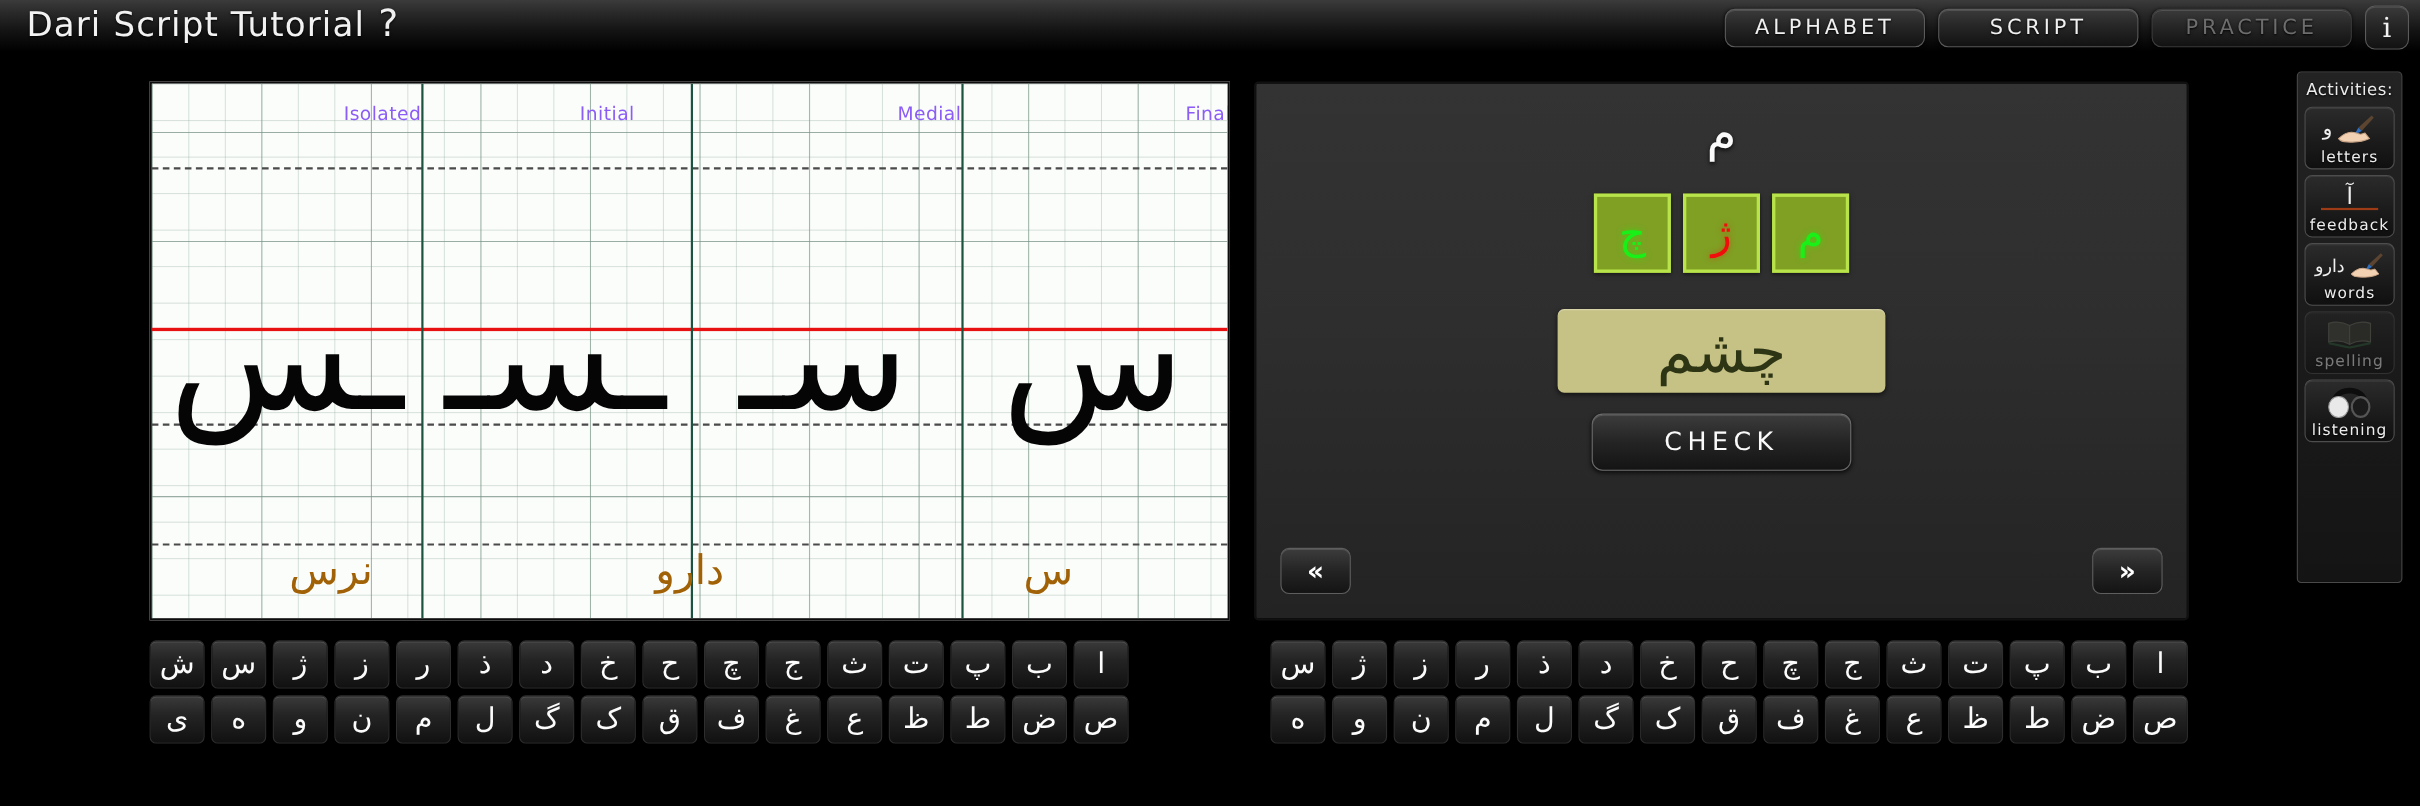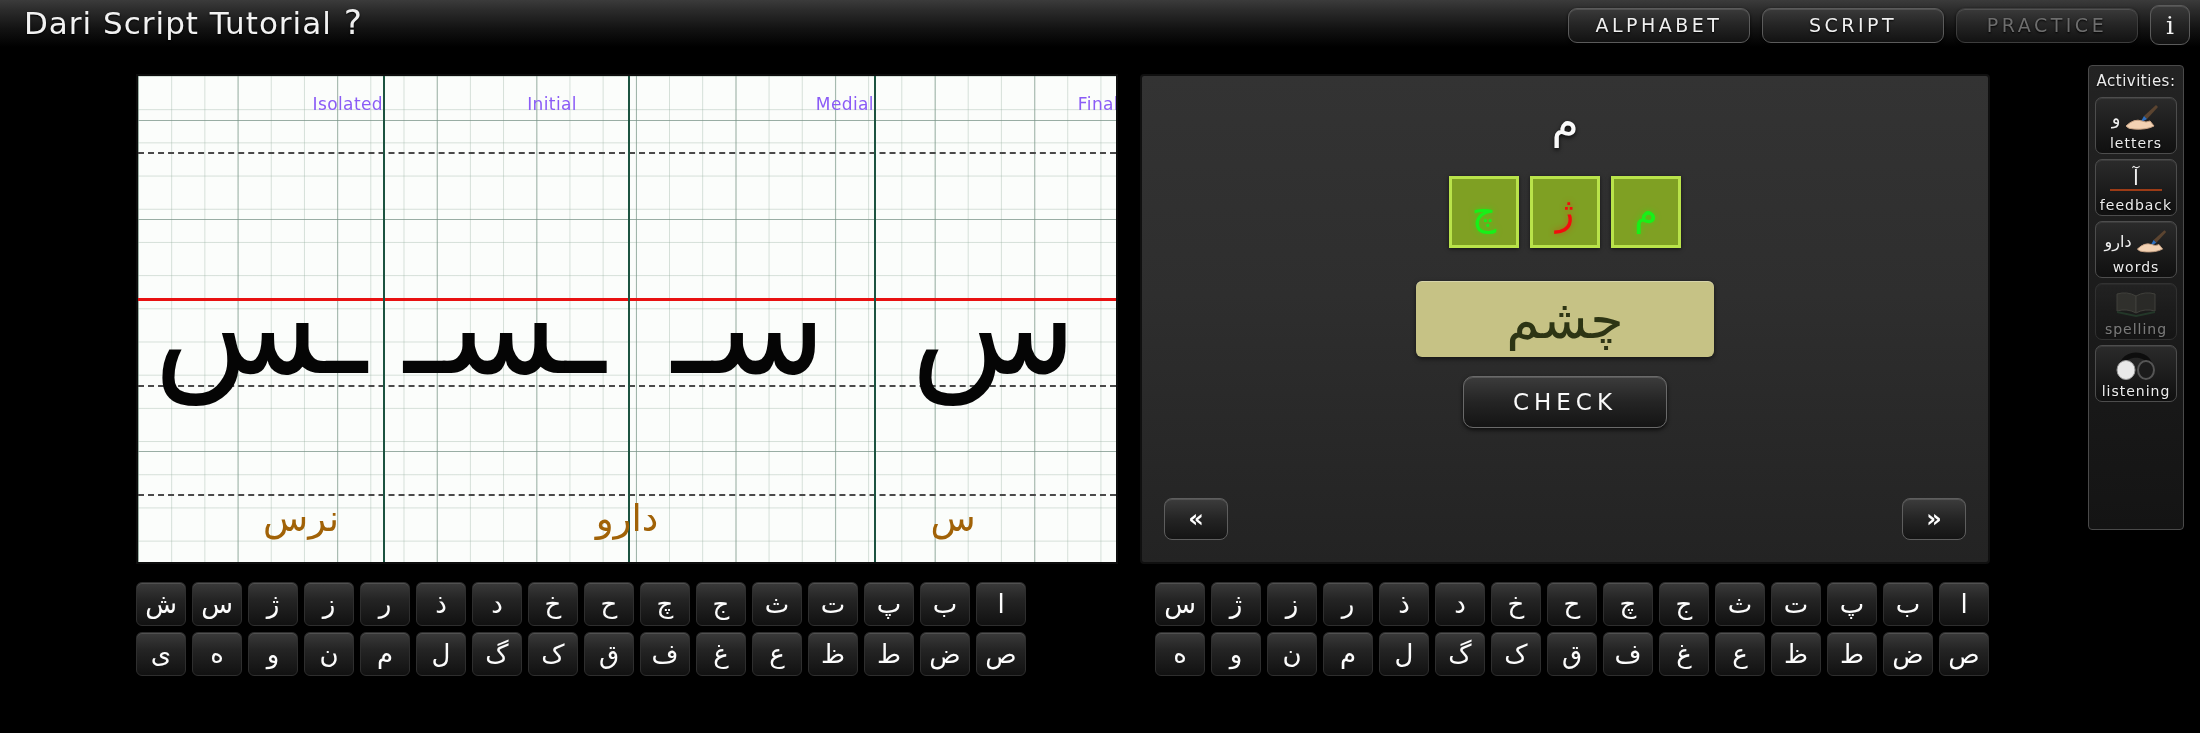--- a/index.html
+++ b/index.html
@@ -180,21 +180,21 @@
     border-radius: 6px;
     color: #2d3514;
     font-size: 54px;
     font-family: "DejaVu Sans", sans-serif;
     direction: rtl;
     box-shadow: 0 2px 5px rgba(0,0,0,.55), inset 0 1px 0 rgba(255,255,255,.3);
   }
   .check-btn {
     position: absolute; top: 300px; left: 50%;
     transform: translateX(-50%);
-    width: 204px; height: 52px;
+    width: 236px; height: 52px;
     display: flex; align-items: center; justify-content: center;
     background: linear-gradient(to bottom, #3c3c3c 0%, #242424 50%, #141414 100%);
     border: 1px solid #6a6a6a; border-radius: 10px;
     color: #fafafa; font-size: 23px; letter-spacing: 5px;
     font-family: "DejaVu Sans", sans-serif;
     box-shadow: inset 0 1px 0 rgba(255,255,255,.15), 0 2px 4px rgba(0,0,0,.7);
     cursor: pointer;
   }
   .nav-arrow {
     position: absolute; bottom: 22px;

